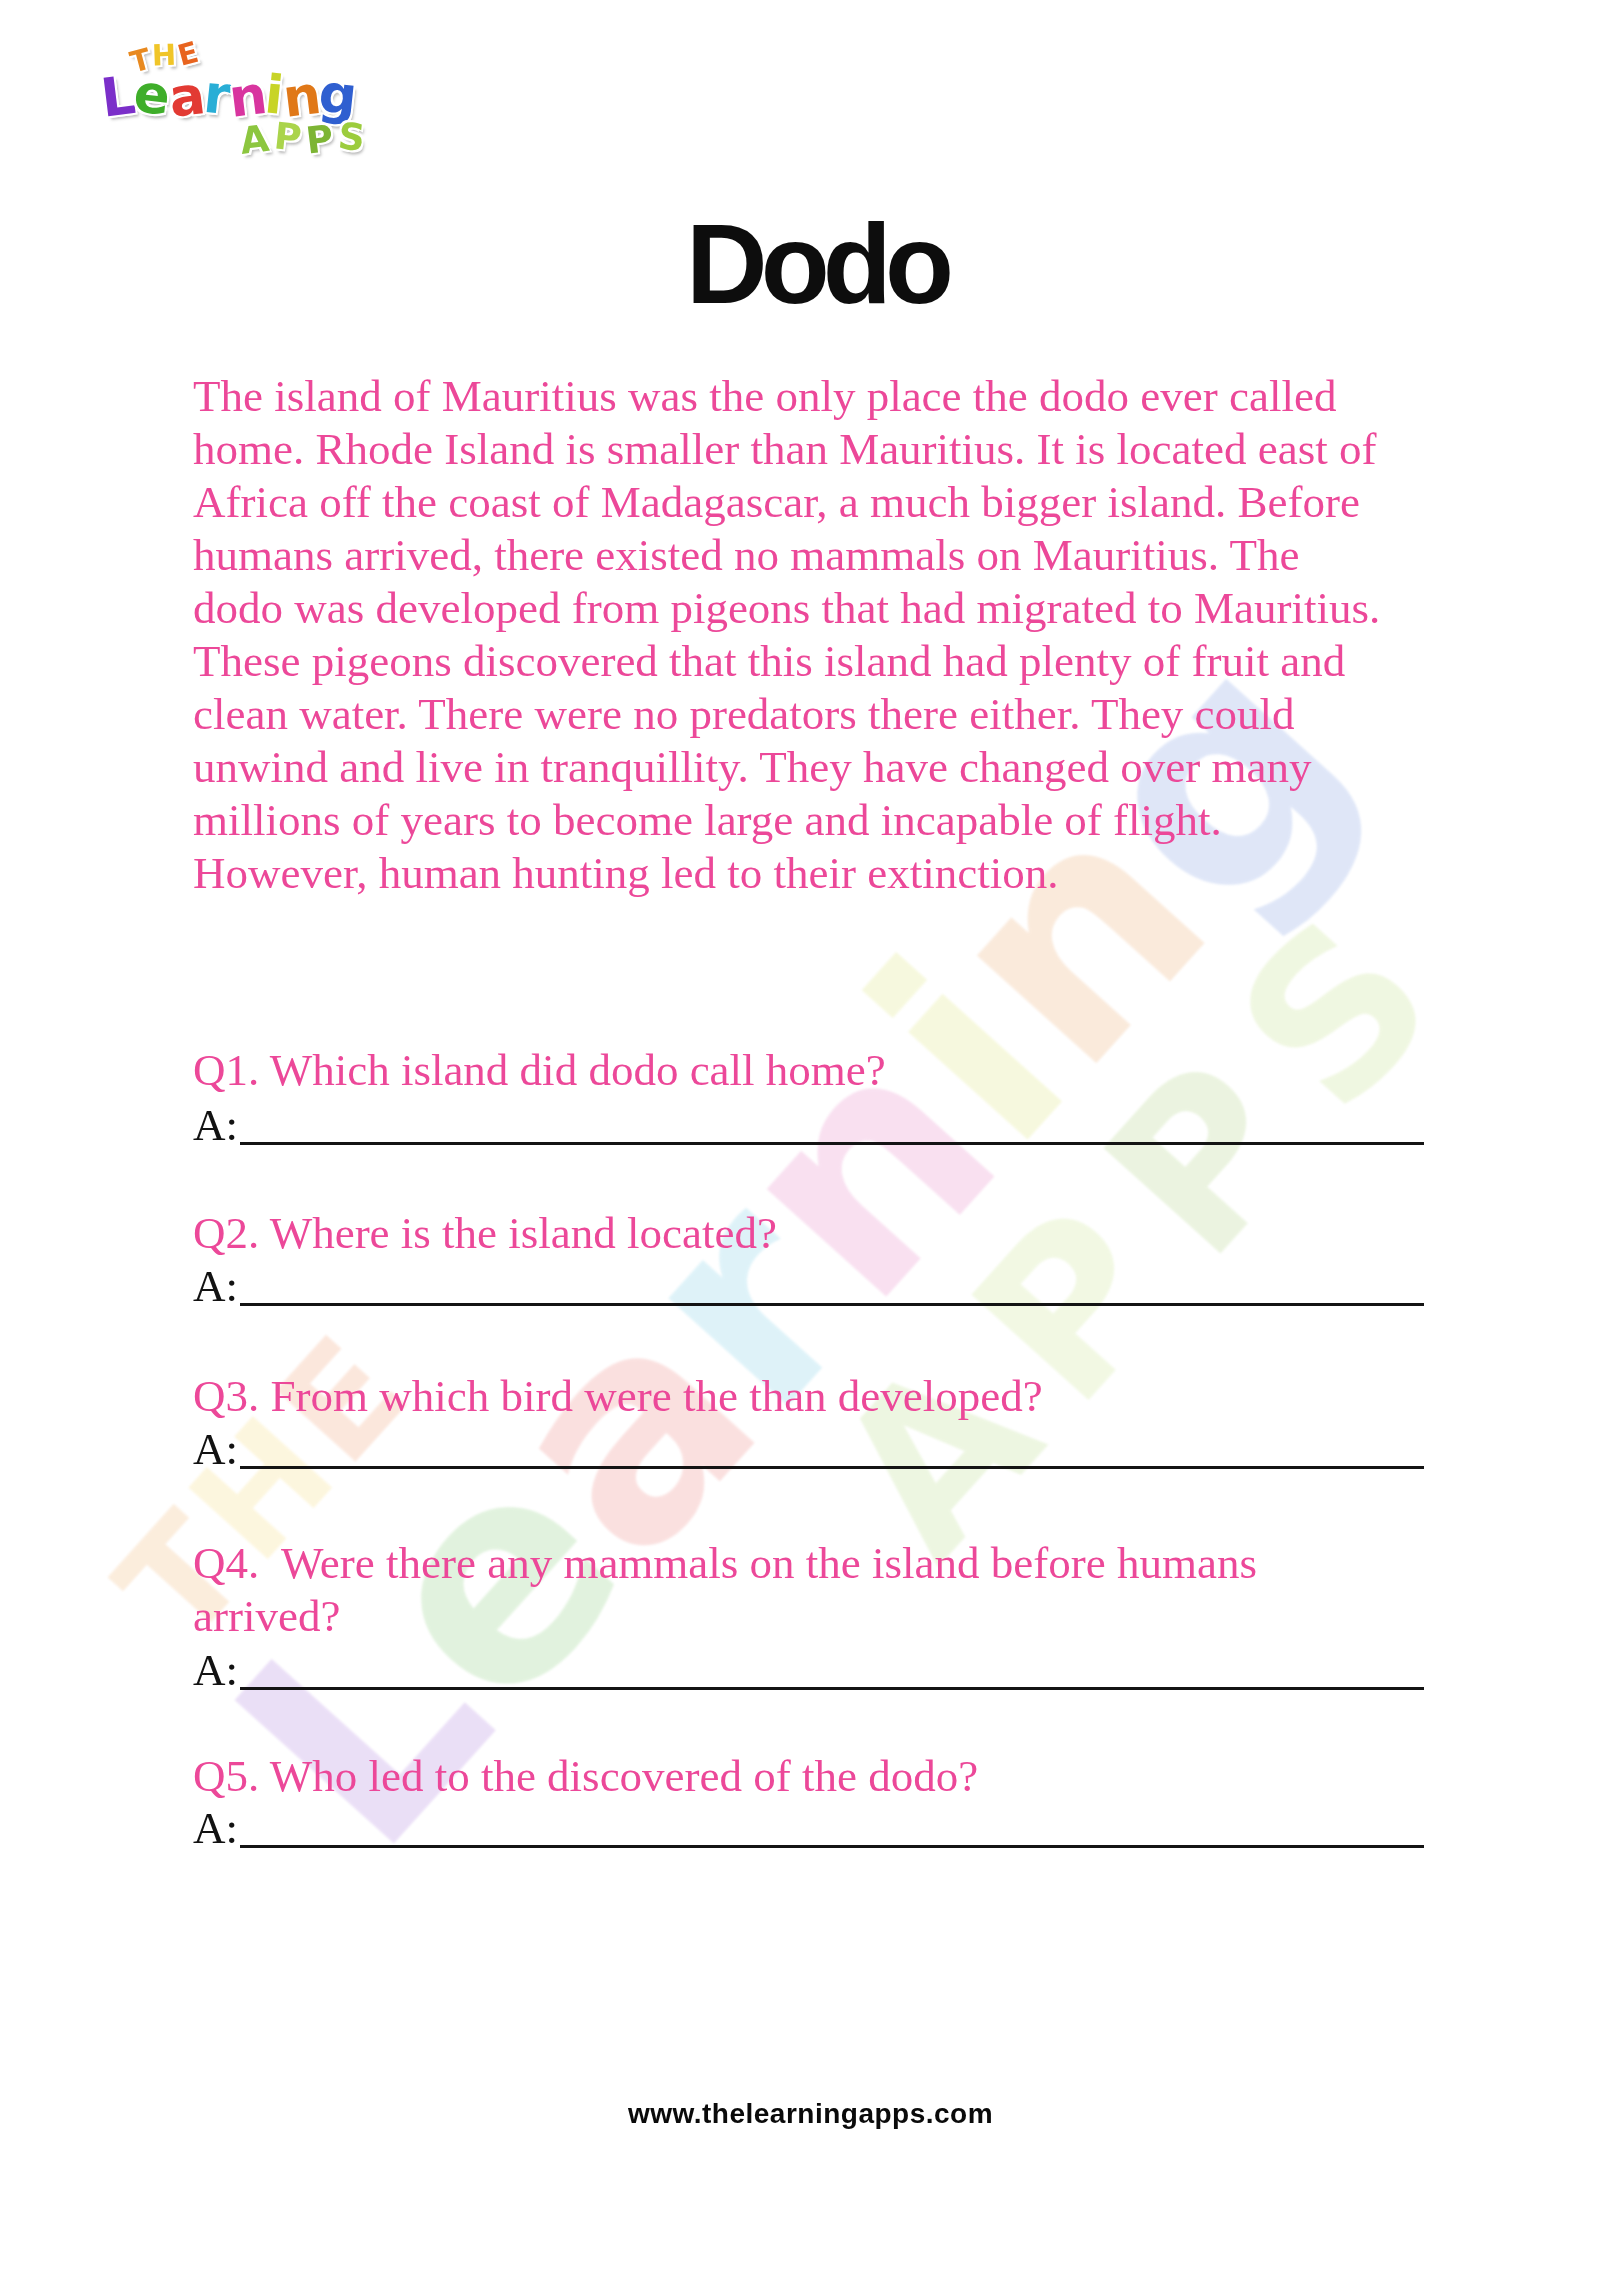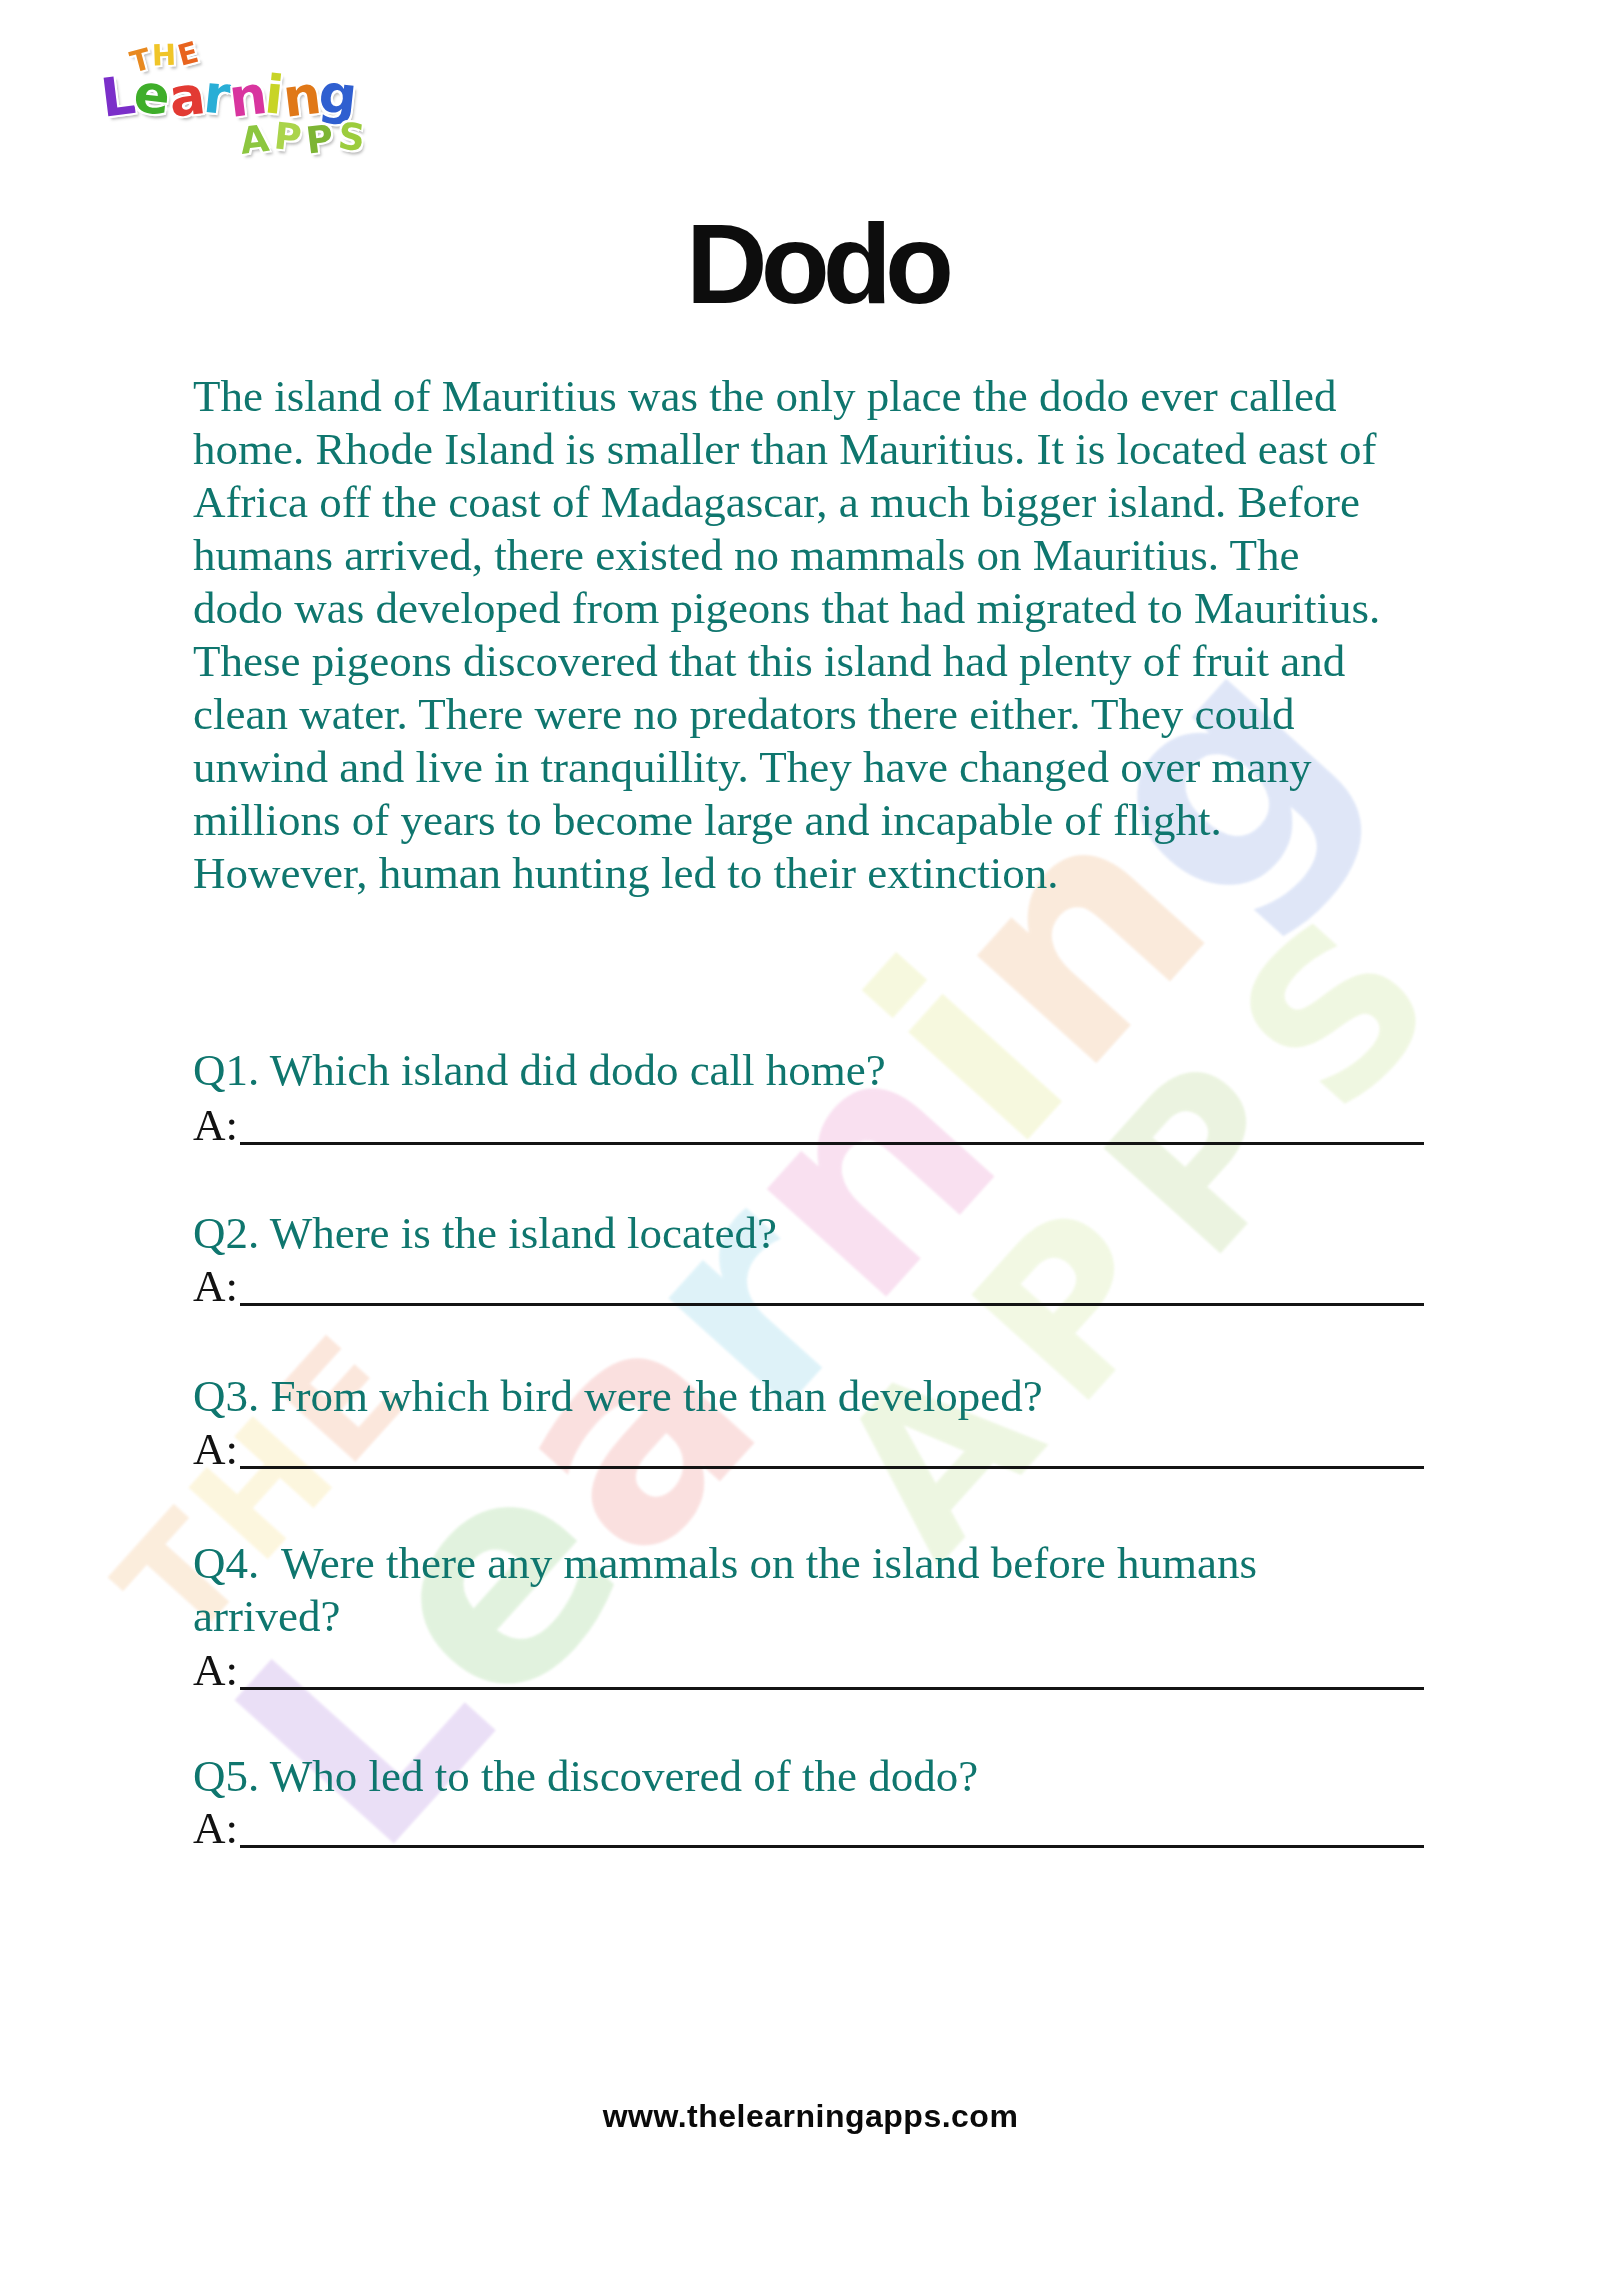--- a/index.html
+++ b/index.html
@@ -60,21 +60,21 @@
     color:#0d0d0d;
     z-index:1;
     padding-left:12px;
   }
 
   
   .textline{
     position:absolute; left:193px; width:1255px;
     font-size:45px; line-height:53px;
     white-space:pre;
-    color:#0f766e;
+    color:#ec4899;
     z-index:1;
   }
   .passage{top:370px;}
   .intro{top:938px;}
   .q1{top:1044px;} .q2{top:1207px;} .q3{top:1370px;} .q4{top:1537px;} .q5{top:1750px;}
 
   .answer-row{
     position:absolute; left:193px; width:1231px;
     display:flex; align-items:flex-start;
     font-size:45px; line-height:53px;
@@ -88,21 +88,21 @@
     border-bottom:3.9px solid #141414;
     margin-left:2px;
   }
 
   
   .footer{
     position:absolute; left:0; right:0; top:2098px;
     text-align:center;
     font-family:"Liberation Sans", sans-serif;
     font-weight:700;
-    font-size:32px;
+    font-size:28px;
     letter-spacing:0.5px;
     color:#0a0a0a;
     z-index:1;
   }
 </style>
 </head>
 <body>
 
 <div class="page">
 

